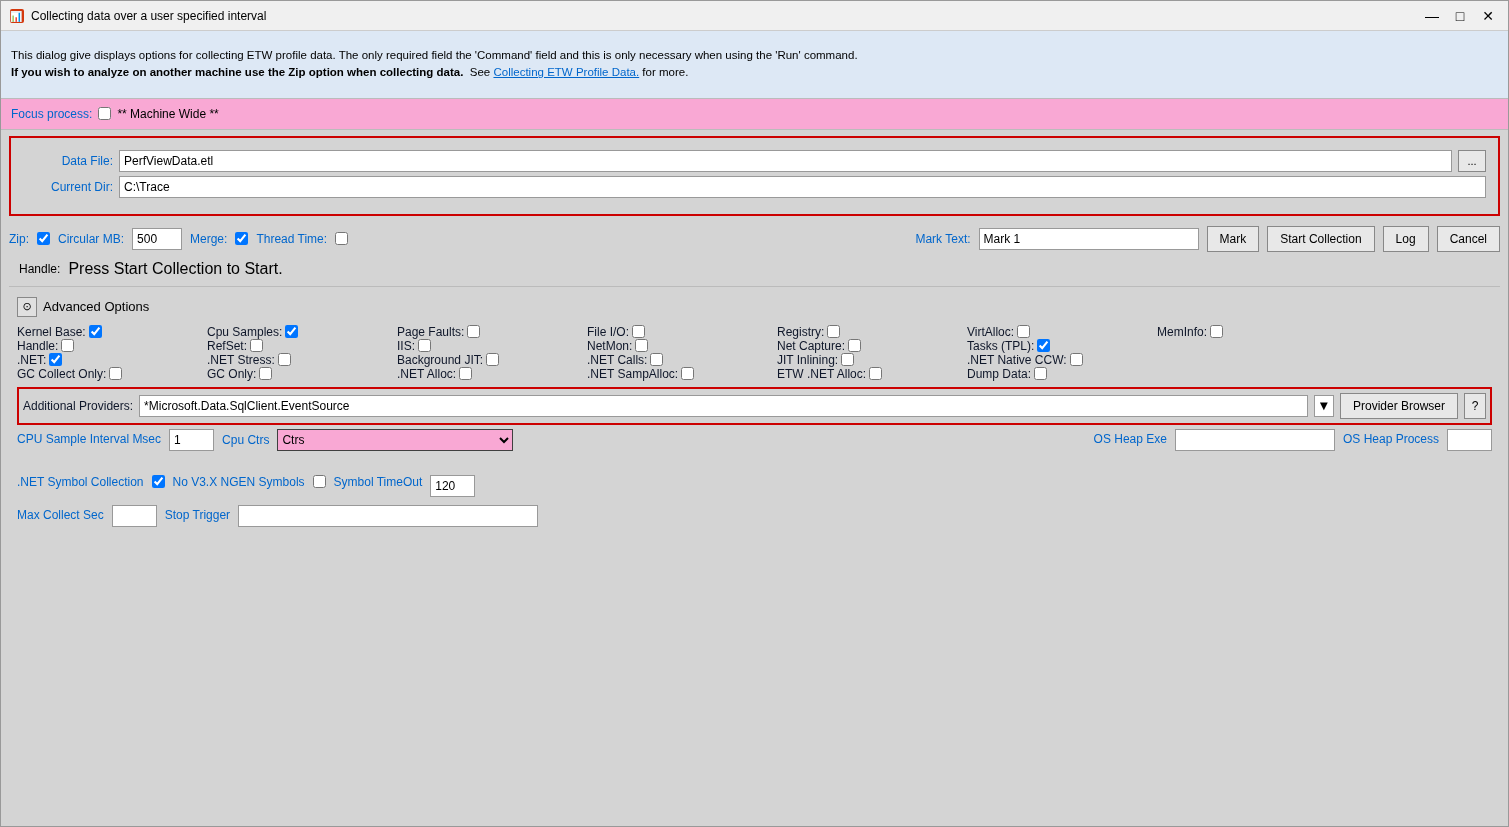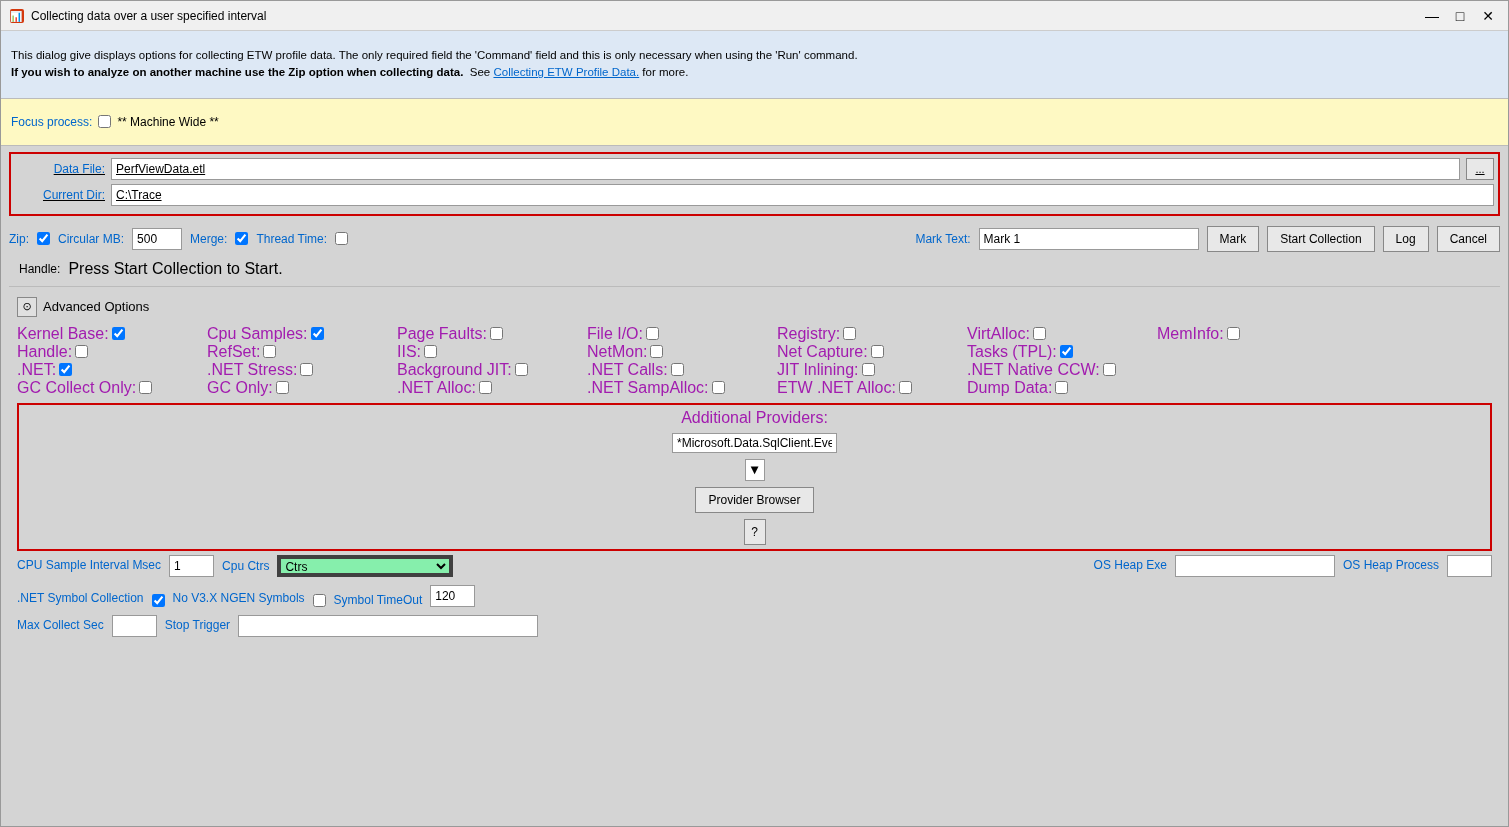--- a/index.html
+++ b/index.html
@@ -56,22 +56,22 @@
     .info-bar {
       background: #dde8f5;
       padding: 16px 10px;
       font-size: 11.5px;
       line-height: 1.5;
       border-bottom: 1px solid #bbb;
     }
     .info-bar a { color: #0066cc; text-decoration: underline; }
 
     .focus-row {
-      background: #fef9c3;
-      padding: 16px 10px;
+      background: #f9a8d4;
+      padding: 8px 10px;
       display: flex;
       align-items: center;
       gap: 6px;
       border-bottom: 1px solid #bbb;
     }
     .focus-label { color: #0066cc; cursor: pointer; }
     .focus-checkbox { width: 13px; height: 13px; }
 
     .content {
       flex: 1;
@@ -102,23 +102,22 @@
     .browse-btn {
       width: 28px;
       height: 22px;
       border: 1px solid #888;
       background: #e8e8e8;
       cursor: pointer;
       font-size: 11px;
     }
     .data-file-section {
       border: 2px solid #cc0000;
-      padding: 4px;
+      padding: 12px;
       margin-bottom: 6px;
-      text-decoration: underline;
     }
 
     .toolbar-row {
       display: flex;
       align-items: center;
       gap: 8px;
       padding: 4px 0;
       flex-wrap: wrap;
     }
     .toolbar-label { color: #0066cc; cursor: pointer; font-size: 12px; }
@@ -191,31 +190,30 @@
       flex-wrap: nowrap;
     }
     .opt-item {
       display: flex;
       align-items: center;
       gap: 3px;
       min-width: 190px;
       flex-shrink: 0;
     }
     .opt-item.wide { min-width: 220px; }
-    .opt-label { color: #a21caf; cursor: pointer; font-size: 16px; }
+    .opt-label { color: #0f172a; cursor: pointer; font-size: 12px; }
     .opt-checkbox { width: 13px; height: 13px; }
 
     .providers-row {
       display: flex;
       align-items: center;
       gap: 6px;
       margin-top: 6px;
       border: 2px solid #cc0000;
       padding: 4px;
-      flex-direction: column;
     }
     .providers-input {
       flex: 1;
       height: 22px;
       border: 1px solid #999;
       background: white;
       padding: 2px 4px;
       font-size: 12px;
     }
     .providers-dropdown {
@@ -236,40 +234,40 @@
     .cpu-label { color: #0066cc; cursor: pointer; font-size: 12px; }
     .cpu-input-sm {
       width: 45px;
       height: 22px;
       border: 1px solid #999;
       background: white;
       padding: 2px 4px;
       font-size: 12px;
     }
     .cpu-select {
-      width: 176px;
-      height: 22px;
-      border: 4px solid #404040;
-      background: #86efac;
+      width: 236px;
+      height: 22px;
+      border: 1px solid #404040;
+      background: #f9a8d4;
       font-size: 12px;
     }
     .cpu-text-input {
       width: 160px;
       height: 22px;
       border: 1px solid #999;
       background: white;
       padding: 2px 4px;
       font-size: 12px;
     }
 
     .symbol-row {
       display: flex;
-      align-items: flex-end;
+      align-items: flex-start;
       gap: 8px;
-      margin-top: 8px;
+      margin-top: 24px;
       flex-wrap: wrap;
     }
     .symbol-label { color: #0066cc; cursor: pointer; font-size: 12px; }
 
     .max-collect-row {
       display: flex;
       align-items: center;
       gap: 8px;
       margin-top: 8px;
     }

